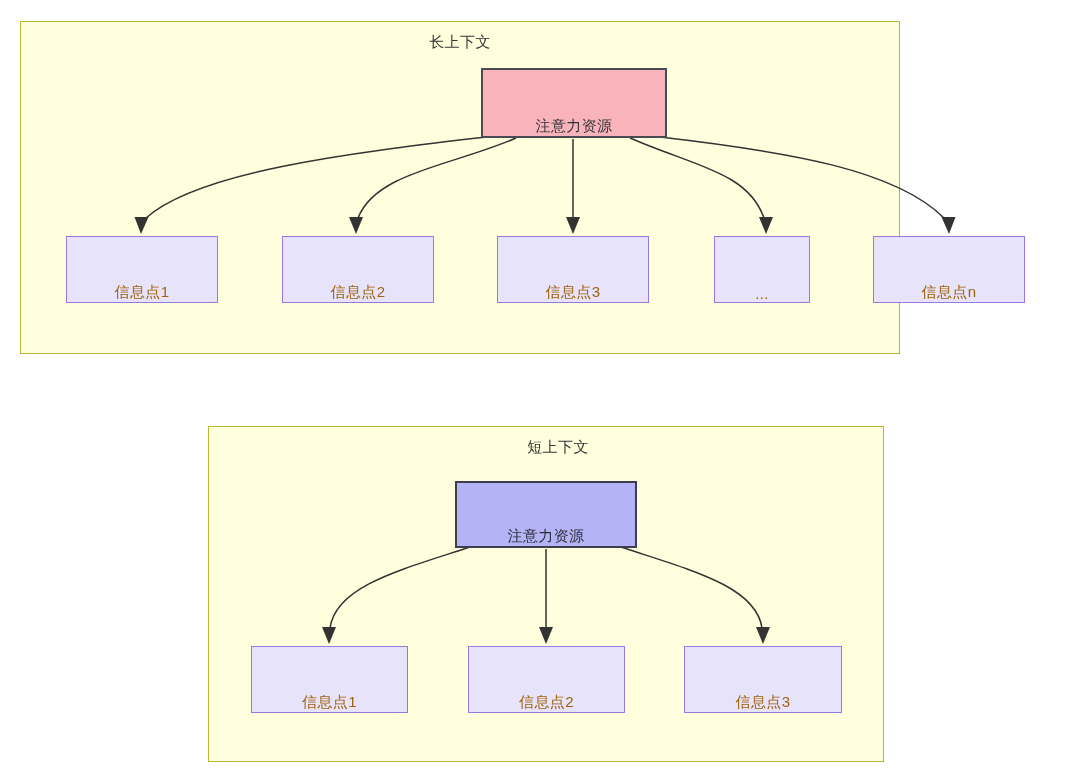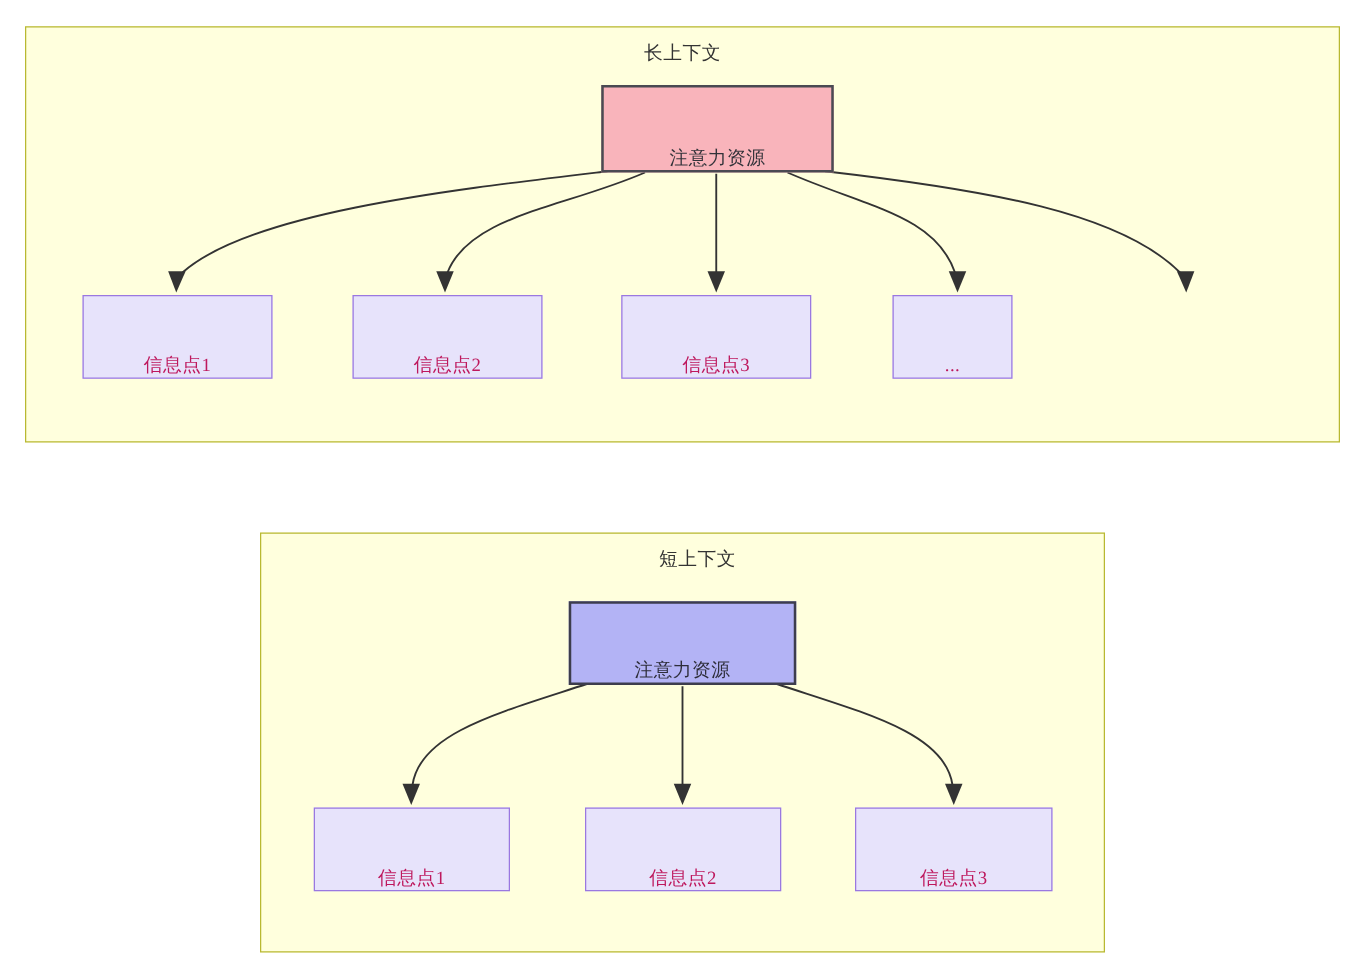--- a/index.html
+++ b/index.html
@@ -22,21 +22,21 @@
   }
   .panel {
     position: absolute;
     background: #ffffdd;
     border: 1.6px solid #b8b832;
     box-sizing: border-box;
   }
   #panel-long {
     left: 20px;
     top: 21px;
-    width: 1052px;
+    width: 880px;
     height: 333px;
   }
   #panel-short {
     left: 208px;
     top: 426px;
     width: 676px;
     height: 336px;
   }
   .panel-title {
     position: absolute;
@@ -67,22 +67,21 @@
     color: #33333a;
   }
   .node-root-blue {
     background: #b3b3f5;
     border: 2.4px solid #3d3d4d;
     color: #2e2e3a;
   }
   .node-leaf {
     background: #e7e3fb;
     border: 1.7px solid #9a78e0;
-    color: #be185d;
-    font-family: Liberation Serif, serif;
+    color: #a16207;
   }
   svg.edges {
     position: absolute;
     left: 0;
     top: 0;
     width: 1080px;
     height: 774px;
     pointer-events: none;
     overflow: visible;
   }
@@ -152,20 +151,23 @@
   </div>
 
   <div class="node node-leaf" style="left:497px; top:236px; width:152px; height:67px;">
     <span>信息点3</span>
   </div>
 
   <div class="node node-leaf" style="left:714px; top:236px; width:96px; height:67px;">
     <span>...</span>
   </div>
 
+  <div class="node node-leaf" style="left:873px; top:236px; width:152px; height:67px;">
+    <span>信息点n</span>
+  </div>
 
   <div class="node node-root-blue" style="left:455px; top:481px; width:182px; height:67px;">
     <span>注意力资源</span>
   </div>
 
   <div class="node node-leaf" style="left:251px; top:646px; width:157px; height:67px;">
     <span>信息点1</span>
   </div>
 
   <div class="node node-leaf" style="left:468px; top:646px; width:157px; height:67px;">

